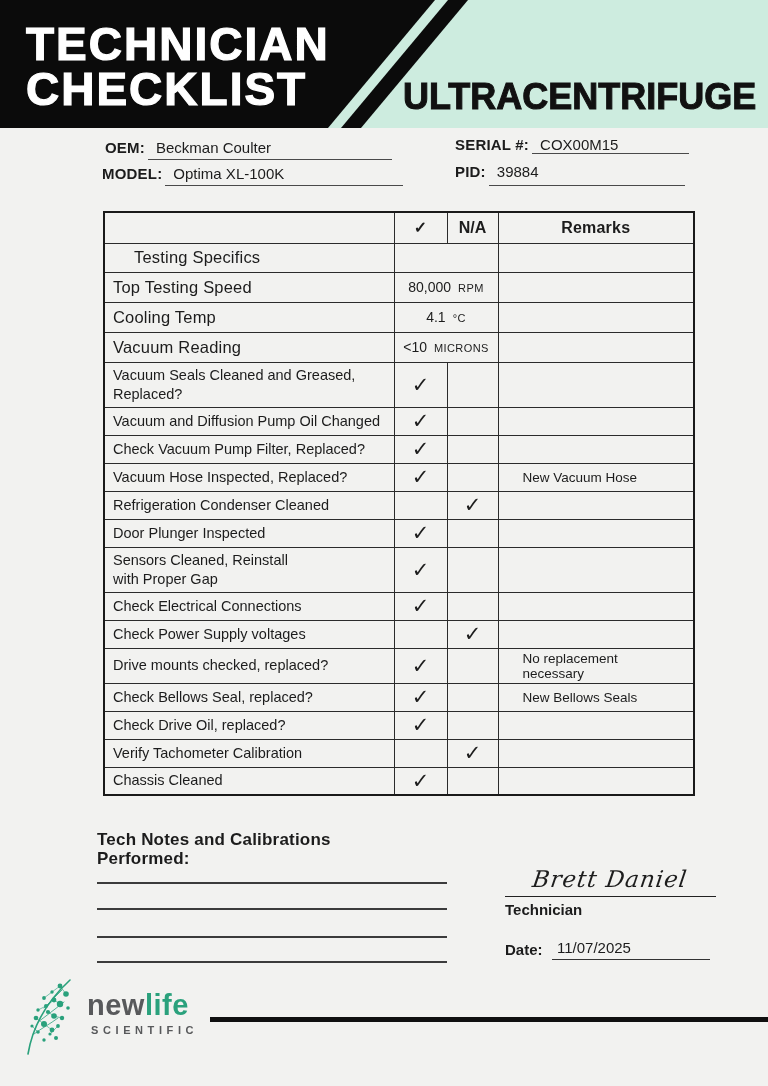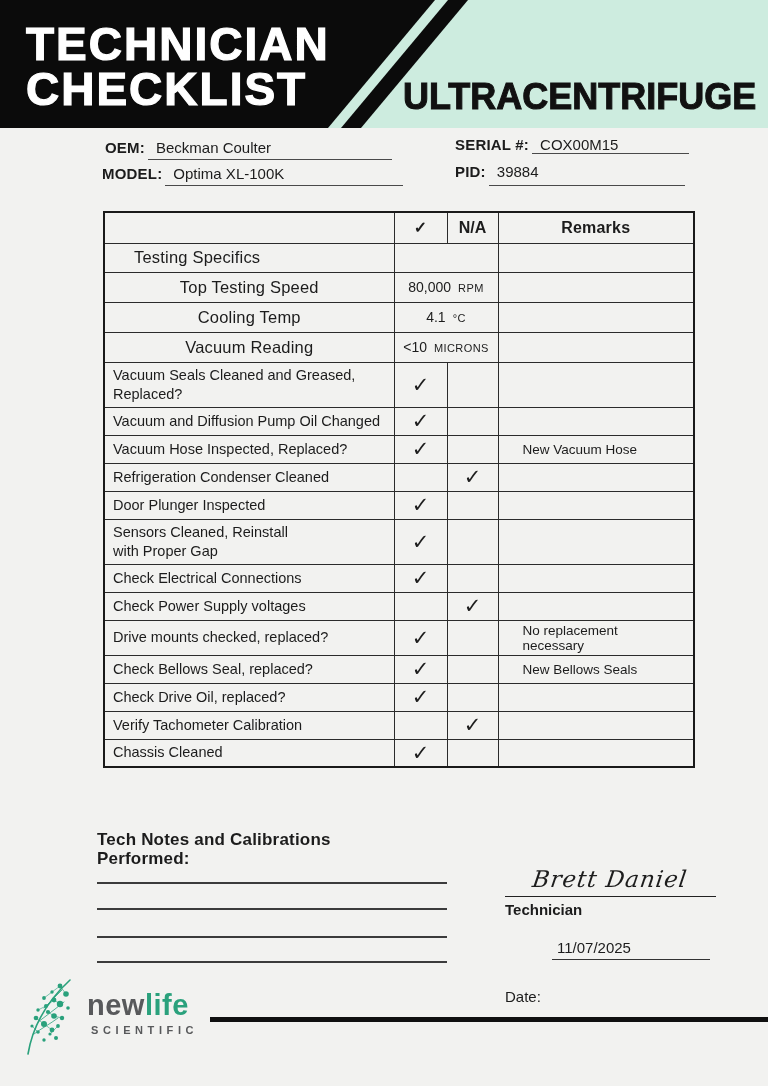--- a/index.html
+++ b/index.html
@@ -40,37 +40,37 @@
   .checklist th,.checklist td{border:1.6px solid #2b2b2b;vertical-align:middle;padding:0}
   .checklist thead th{height:31px;font-size:16px;font-weight:bold}
   th.h-check{font-size:21px}
   th.h-na{font-size:15.5px}
   th.h-remarks{font-size:16.5px;letter-spacing:.2px}
   td.col-label{padding:3px 8px;font-size:14.5px;text-align:left;line-height:19px}
   tr.row-section td{height:29px}
   tr.row-value td{height:30px}
   tr.row-item td{height:28px}
   tr.row-section td.col-label{font-size:16.5px;padding-left:29px;letter-spacing:.2px}
-  tr.row-value td.col-label{font-size:16.5px;text-align:center;letter-spacing:.2px}
+  tr.row-value td.col-label{font-size:16.5px;letter-spacing:.2px}
   td.col-check,td.col-na{text-align:center;font-size:21px;font-weight:normal;color:#1d1d1d}
   td.col-merged{text-align:center;font-size:14px;white-space:nowrap}
   td.col-merged .unit{font-size:11px;margin-left:7px;letter-spacing:.4px}
   td.col-remark{padding:2px 24px;font-size:13.5px}
 
   
   .notes-heading{position:absolute;left:97px;top:830px;font-size:17px;font-weight:bold;
       line-height:19px;letter-spacing:.2px}
   .note-line{position:absolute;left:97px;width:350px;height:0;border-top:2px solid var(--line)}
   .nl1{top:882px}.nl2{top:908px}.nl3{top:936px}.nl4{top:961px}
   .sig-name{position:absolute;left:505px;top:866px;width:210px;text-align:center;
       font-family:"DejaVu Serif",serif;font-style:italic;font-size:23px;color:#1d1d1d;
       transform:skewX(-8deg);letter-spacing:1px}
   .sig-line{position:absolute;left:505px;top:896px;width:211px;border-top:1.8px solid #222}
   .sig-role{position:absolute;left:505px;top:901px;font-size:15px;font-weight:bold}
-  .date-label{position:absolute;left:505px;top:988px;font-size:15px;font-weight:normal}
+  .date-label{position:absolute;left:505px;top:941px;font-size:15px;font-weight:bold}
   .date-value{position:absolute;left:557px;top:939px;font-size:15px}
   .date-line{position:absolute;left:552px;top:959px;width:158px;border-top:1.6px solid #333}
 
   
   .logo-leaf{position:absolute;left:24px;top:976px}
   .logo-word{position:absolute;left:87px;top:990px;font-size:29px;font-weight:bold;
       letter-spacing:.5px;line-height:30px}
   .logo-word .w1{color:var(--brand-gray)}
   .logo-word .w2{color:var(--brand-green)}
   .logo-sub{position:absolute;left:91px;top:1024px;font-size:11px;font-weight:bold;
@@ -151,20 +151,26 @@
             <td class="col-label">
               <div>Vacuum Seals Cleaned and Greased,</div>
               <div>Replaced?</div>
             </td>
             <td class="col-check">✓</td>
             <td class="col-na"></td>
             <td class="col-remark"></td>
           </tr>
           <tr class="row-item">
             <td class="col-label">Vacuum and Diffusion Pump Oil Changed</td>
+            <td class="col-check">✓</td>
+            <td class="col-na"></td>
+            <td class="col-remark"></td>
+          </tr>
+          <tr class="row-item">
+            <td class="col-label">Check Vacuum Pump Filter, Replaced?</td>
             <td class="col-check">✓</td>
             <td class="col-na"></td>
             <td class="col-remark"></td>
           </tr>
           <tr class="row-item">
             <td class="col-label">Vacuum Hose Inspected, Replaced?</td>
             <td class="col-check">✓</td>
             <td class="col-na"></td>
             <td class="col-remark">New Vacuum Hose</td>
           </tr>

